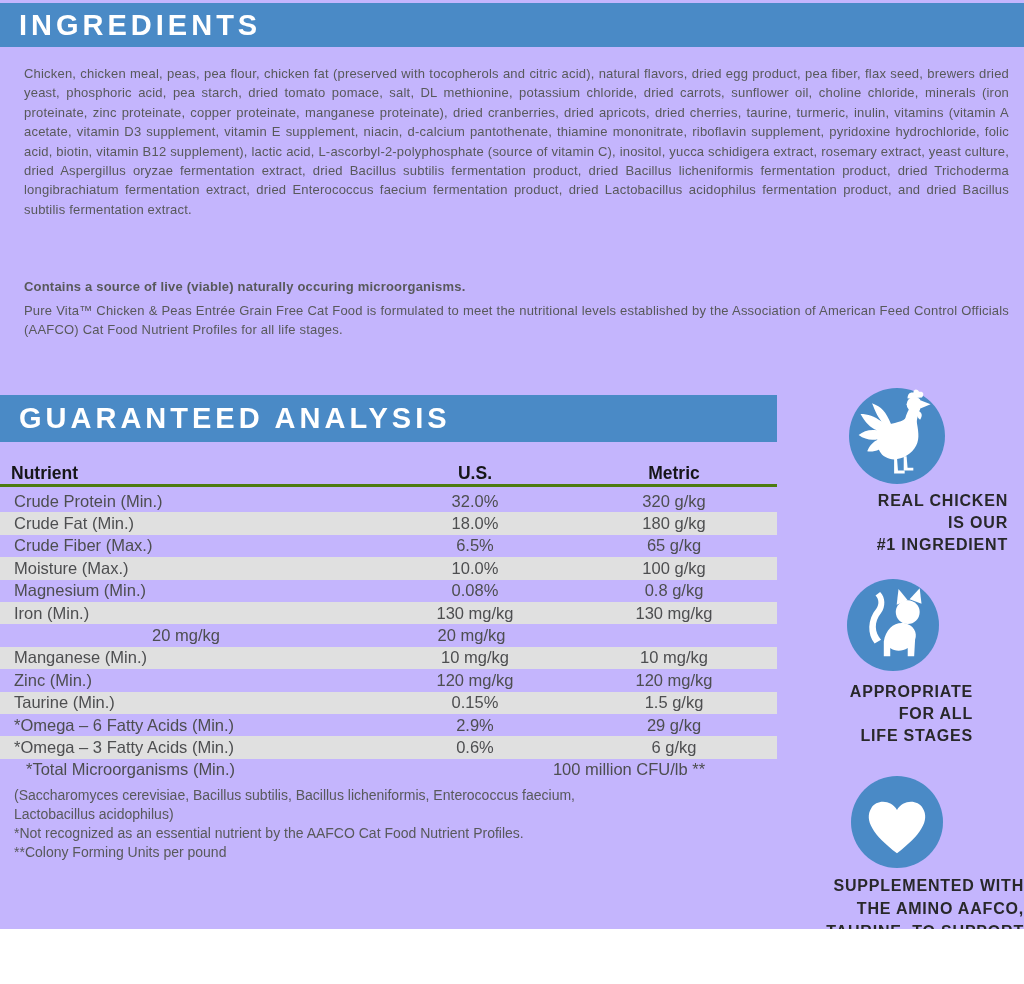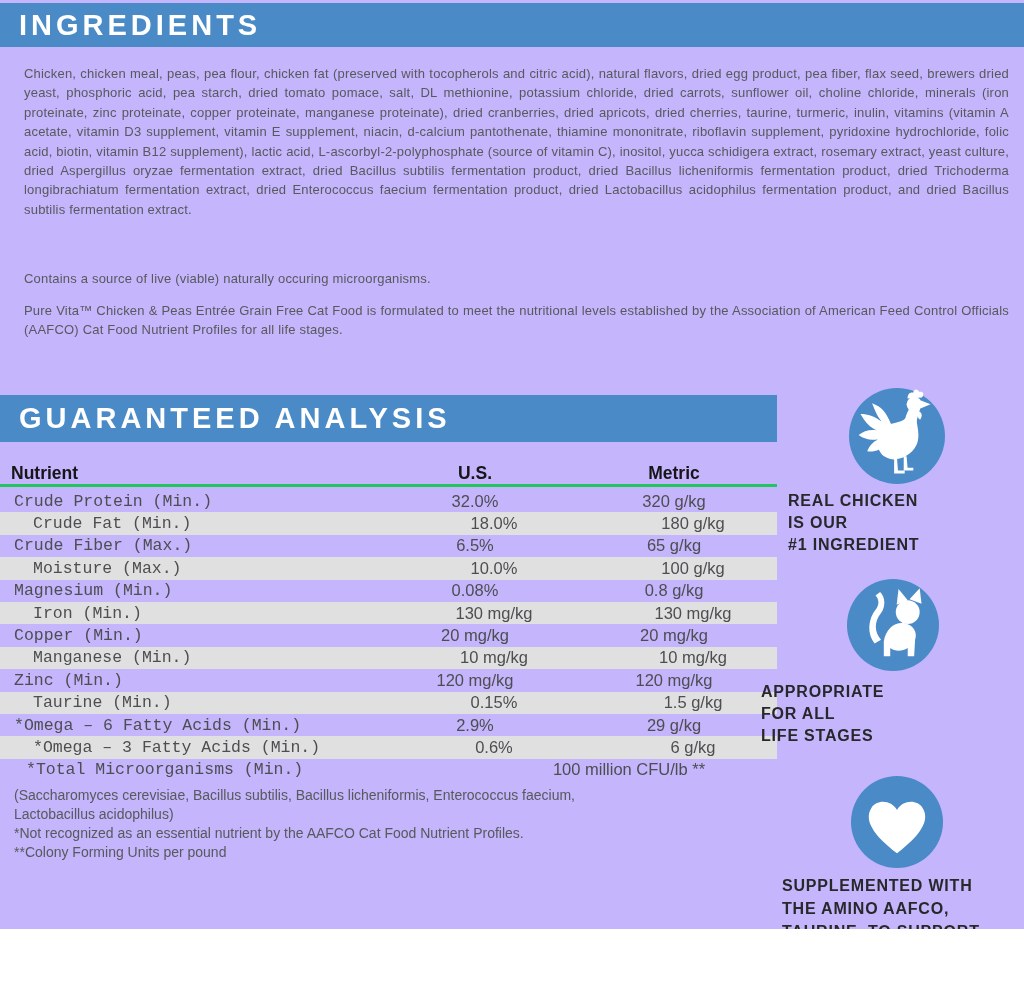--- a/index.html
+++ b/index.html
@@ -5,41 +5,41 @@
   html,body{margin:0;padding:0;background:#ffffff;}
   .frame{position:relative;width:1024px;height:929px;background:#c4b5fd;overflow:hidden;
          font-family:"Liberation Sans",sans-serif;}
   .bar{position:absolute;left:0;background:#4a8ac6;display:flex;align-items:center;
        color:#ffffff;font-weight:bold;font-size:29px;letter-spacing:4px;padding-left:19px;box-sizing:border-box;}
   .bar-ingredients{top:3px;width:1024px;height:44px;}
   .bar-analysis{top:395px;width:777px;height:47px;}
   .body-text{position:absolute;left:20px;width:985px;color:#58595b;font-size:13px;
              line-height:19.4px;letter-spacing:0.2px;margin:4px;}
   .ing-body{top:60px;text-align:justify;}
-  .contains{top:265px;}
+  .contains{top:273px;font-weight:bold;}
   .aafco{top:297px;text-align:justify;}
   
   .thead{position:absolute;top:463px;left:0;width:777px;height:24px;display:grid;
          grid-template-columns:372px 206px 199px;align-items:end;box-sizing:border-box;
-         border-bottom:3px solid #22c55e;color:#161618;font-weight:bold;font-size:17.5px;}
+         border-bottom:3px solid #4d7c0f;color:#161618;font-weight:bold;font-size:17.5px;}
   .thead .c1{padding-left:11px;}
   .c2{text-align:center;}
   .c3{text-align:center;padding-right:7px;}
   .tbody{position:absolute;top:490px;left:0;width:777px;color:#4d4e50;font-size:16.5px;}
   .trow{display:grid;grid-template-columns:372px 206px 199px;height:22.4px;align-items:center;}
-  .trow.alt{background:#e0e0e0;padding-left:19px;}
-  .trow .c1{padding-left:14px;font-family:Liberation Mono, monospace;}
+  .trow.alt{background:#e0e0e0;}
+  .trow .c1{padding-left:14px;}
   .trow-span{grid-template-columns:372px 405px;padding-left:12px;}
   .cspan{text-align:center;padding-left:85px;}
   .footnotes{position:absolute;top:786px;left:14px;width:770px;color:#58595b;
              font-size:14px;line-height:19px;}
   
   .badge-circle{position:absolute;border-radius:50%;background:#4a8ac6;}
   .badge-circle svg{width:100%;height:100%;display:block;}
-  .badge-caption{position:absolute;text-align:left;color:#28282a;font-weight:bold;
+  .badge-caption{position:absolute;text-align:right;color:#28282a;font-weight:bold;
                  font-size:16px;line-height:22px;letter-spacing:0.8px;}
   .circ-chicken{left:849px;top:388px;width:96px;height:96px;}
   .cap-chicken{left:788px;top:490px;width:220px;}
   .circ-cat{left:847px;top:579px;width:92px;height:92px;}
   .cap-cat{left:761px;top:681px;width:212px;}
   .circ-heart{left:851px;top:776px;width:92px;height:92px;}
   .cap-heart{left:782px;top:874px;width:242px;line-height:23px;}
 </style>
 </head>
 <body>
@@ -89,21 +89,20 @@
       <div class="c1">Magnesium (Min.)</div>
       <div class="c2">0.08%</div>
       <div class="c3">0.8 g/kg</div>
     </div>
     <div class="trow alt">
       <div class="c1">Iron (Min.)</div>
       <div class="c2">130 mg/kg</div>
       <div class="c3">130 mg/kg</div>
     </div>
     <div class="trow">
-      <div class="c1">Copper (Min.)</div>
       <div class="c2">20 mg/kg</div>
       <div class="c3">20 mg/kg</div>
     </div>
     <div class="trow alt">
       <div class="c1">Manganese (Min.)</div>
       <div class="c2">10 mg/kg</div>
       <div class="c3">10 mg/kg</div>
     </div>
     <div class="trow">
       <div class="c1">Zinc (Min.)</div>

